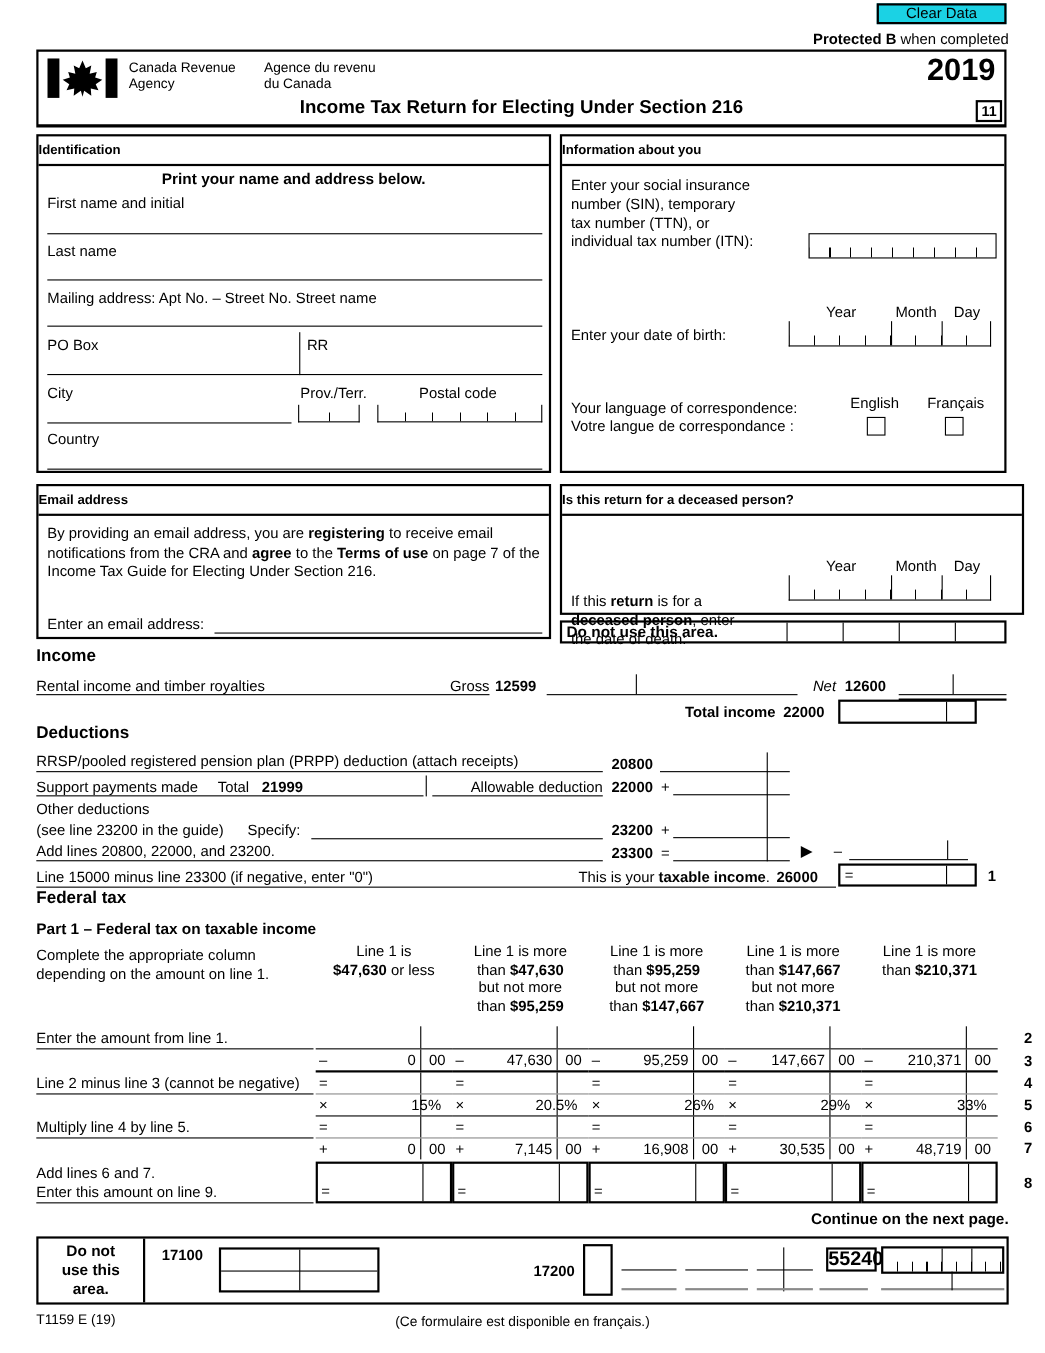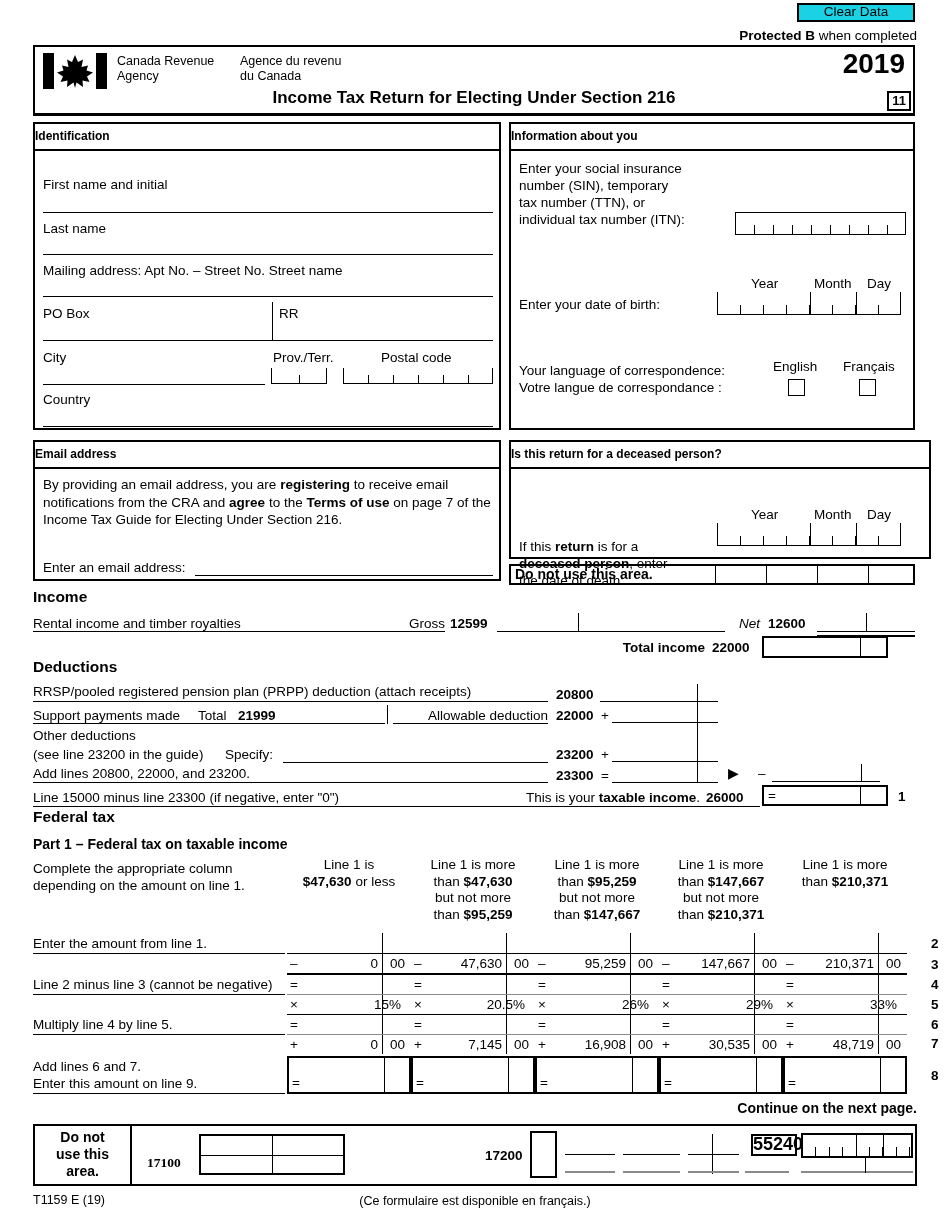--- a/index.html
+++ b/index.html
@@ -59,20 +59,21 @@
     </svg>
     <div class="t sm" style="left:82px;top:7px;line-height:15px;"><span>Canada Revenue</span><br><span>Agency</span></div>
     <div class="t sm" style="left:205px;top:7px;line-height:15px;"><span>Agence du revenu</span><br><span>du Canada</span></div>
     <div class="t b" style="right:8px;top:0px;font-size:28px;line-height:34px;">2019</div>
     <div class="t b" style="left:0;right:0;top:42px;text-align:center;font-size:17px;">Income Tax Return for Electing Under Section 216</div>
     <div class="t b" style="right:2px;bottom:2px;border:2px solid #000;padding:0 3px;font-size:13px;line-height:16px;">11</div>
   </div>
 
   <div class="box" style="left:33px;top:122px;width:468px;height:308px;">
     <div class="btitle">Identification</div>
+    <div class="t b" style="left:0;right:0;top:30px;text-align:center;font-size:14px;">Print your name and address below.</div>
     <div class="t" style="left:8px;top:52px;">First name and initial</div>
     <div class="ln" style="left:8px;top:88px;width:450px;height:1px;"></div>
     <div class="t" style="left:8px;top:96px;">Last name</div>
     <div class="ln" style="left:8px;top:130px;width:450px;height:1px;"></div>
     <div class="t" style="left:8px;top:138px;">Mailing address: Apt No. – Street No. Street name</div>
     <div class="ln" style="left:8px;top:172px;width:450px;height:1px;"></div>
     <div class="t" style="left:8px;top:181px;">PO Box</div>
     <div class="t" style="left:244px;top:181px;">RR</div>
     <div class="ln" style="left:237px;top:178px;width:1px;height:39px;"></div>
     <div class="ln" style="left:8px;top:216px;width:229px;height:1px;"></div>
@@ -396,21 +397,21 @@
     </div>
   <div class="cell row8 c5">
       <span class="op">=</span>
       <i class="tk"></i>
     </div>
 
   <div class="t b" style="left:617px;top:1100px;width:300px;text-align:right;font-size:14px;">Continue on the next page.</div>
 
   <div class="box" style="left:33px;top:1124px;width:884px;height:62px;">
     <div style="position:absolute;left:0;top:0;bottom:0;width:97px;border-right:2.5px solid #000;text-align:center;font-weight:700;font-size:14px;line-height:17px;padding-top:3px;"><span>Do not</span><br><span>use this</span><br><span>area.</span></div>
-    <div class="t b" style="left:112px;top:28px;font-family:Liberation Serif, serif;">17100</div>
+    <div class="t b" style="left:112px;top:6px;">17100</div>
     <div style="position:absolute;left:164px;top:8px;width:146px;height:41px;border:2px solid #000;">
       <div class="ln" style="left:50%;top:0;bottom:0;width:1px;"></div>
       <div class="ln" style="left:0;right:0;top:50%;height:1px;"></div>
     </div>
     <div class="t b" style="left:450px;top:21px;">17200</div>
     <div style="position:absolute;left:495px;top:5px;width:27px;height:47px;border:2.5px solid #000;"></div>
     <div class="ln" style="left:530px;top:28px;width:50px;height:1px;"></div>
     <div class="ln" style="left:588px;top:28px;width:57px;height:1px;"></div>
     <div class="ln" style="left:653px;top:28px;width:51px;height:1px;"></div>
     <div class="ln" style="left:677px;top:8px;width:1px;height:40px;"></div>

